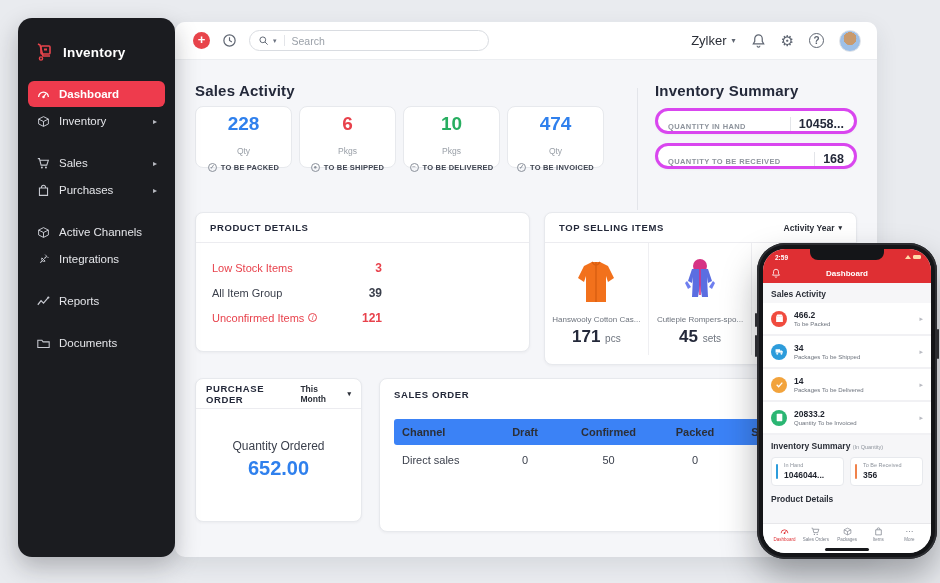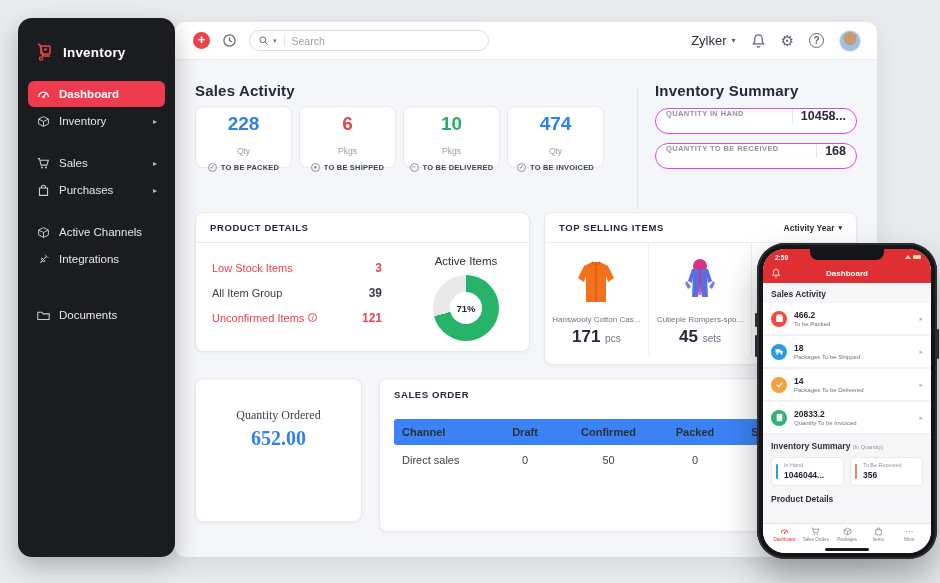--- a/index.html
+++ b/index.html
@@ -90,21 +90,21 @@
   .sa-label { display:flex; align-items:center; gap:4px; margin-top:7px; font-size:7.5px; font-weight:bold; color:#3f4450; letter-spacing:.2px; }
   .ring {
     width:9px; height:9px; border:1px solid #8b919b; border-radius:50%;
     font-size:6px; line-height:7px; text-align:center; color:#8b919b;
   }
   .c-blue { color:#2f80ed; } .c-red { color:#e8424c; } .c-green { color:#27ae60; }
 
   .inv-title { position:absolute; left:480px; top:22px; }
   .inv-row {
     position:absolute; left:480px; width:202px; height:26px; background:#fff;
-    border:1px solid #d946ef; border-radius:13px; display:flex; align-items:flex-start; padding:0 10px;
+    border:3px solid #d946ef; border-radius:13px; display:flex; align-items:flex-end; padding:0 10px;
     box-shadow:0 1px 2px rgba(40,45,60,.04);
   }
   .inv-row .lbl { font-size:7.5px; font-weight:bold; color:#8d939c; letter-spacing:.4px; }
   .inv-row .val { margin-left:auto; font-size:12.5px; font-weight:bold; color:#24293a; border-left:1px solid #e3e5e9; padding-left:8px; }
 
   .panel {
     position:absolute; background:#fff; border:1px solid #e7e9ed; border-radius:8px;
     box-shadow:0 1px 3px rgba(40,45,60,.05);
   }
   .panel-head {
@@ -143,21 +143,21 @@
   .ts-item {
     width:104px; border-right:1px solid #efeff2; padding:10px 6px 8px 6px;
     display:flex; flex-direction:column; align-items:center;
   }
   .ts-img { height:58px; display:flex; align-items:center; justify-content:center; }
   .ts-name { font-size:8px; color:#6d737d; margin-top:4px; white-space:nowrap; overflow:hidden; max-width:96px; }
   .ts-qty { margin-top:3px; font-size:17px; font-weight:bold; color:#24293a; }
   .ts-qty .ts-unit { font-size:10px; font-weight:normal; color:#6d737d; }
 
   
-  .po-body { display:flex; flex-direction:column; align-items:center; justify-content:center; height:100px;font-family:Liberation Serif, serif; }
+  .po-body { display:flex; flex-direction:column; align-items:center; justify-content:center; height:100px; }
   .po-label { font-size:12px; color:#3a3f4b; }
   .po-value { font-size:20px; font-weight:bold; color:#2f80ed; margin-top:4px; }
 
   
   .so-table { margin:10px 14px 0 14px; font-size:11px; }
   .so-thead {
     display:grid; grid-template-columns:95px 72px 95px 78px 78px;
     background:#3b82f6; border-radius:3px; height:26px; align-items:center;
     font-weight:bold; color:#2b2f38;
   }
@@ -400,28 +400,20 @@
             <span class="pd-val">3</span>
           </div>
           <div class="pd-row">
             <span>All Item Group</span>
             <span class="pd-val">39</span>
           </div>
           <div class="pd-row alert">
             <span>Unconfirmed Items</span>
             <span class="info-dot">i</span>
             <span class="pd-val">121</span>
-          </div>
-        </div>
-        <div class="pd-chart">
-          <div class="donut-label">Active Items</div>
-          <div class="donut">
-            <div class="donut-hole">
-                <span>71%</span>
-              </div>
           </div>
         </div>
       </div>
     </div>
 
     <div class="panel" style="left:369px; top:152px; width:313px; height:153px; overflow:hidden;">
       <div class="panel-head">
         <span class="panel-title">TOP SELLING ITEMS</span>
         <span class="panel-filter">
           <span>Activity Year</span>
@@ -455,20 +447,27 @@
         </div>
         <div class="ts-item">
           <div class="ts-img"></div>
           <div class="ts-name">C...</div>
           <div class="ts-qty"><span></span></div>
         </div>
       </div>
     </div>
 
     <div class="panel" style="left:20px; top:318px; width:167px; height:144px;">
+      <div class="panel-head" style="padding:0 10px;">
+        <span class="panel-title">PURCHASE ORDER</span>
+        <span class="panel-filter">
+          <span>This Month</span>
+          <span class="caret">▾</span>
+        </span>
+      </div>
       <div class="po-body">
         <div class="po-label">Quantity Ordered</div>
         <div class="po-value">652.00</div>
       </div>
     </div>
 
     <div class="panel" style="left:204px; top:318px; width:420px; height:154px;">
       <div class="panel-head" style="border-bottom:none;">
         <span class="panel-title">SALES ORDER</span>
       </div>
@@ -548,20 +547,28 @@
   </div>
   <div class="nav-item">
     <span class="nicon">
         <svg width="13" height="13">
           <use href="#i-plug"></use>
         </svg>
       </span>
     <span>Integrations</span>
   </div>
   <div class="nav-gap"></div>
+  <div class="nav-item">
+    <span class="nicon">
+        <svg width="13" height="13">
+          <use href="#i-chart"></use>
+        </svg>
+      </span>
+    <span>Reports</span>
+  </div>
   <div class="nav-gap"></div>
   <div class="nav-item">
     <span class="nicon">
         <svg width="13" height="13">
           <use href="#i-folder"></use>
         </svg>
       </span>
     <span>Documents</span>
   </div>
 </div>
@@ -601,21 +608,21 @@
       </span>
       <span class="p-chev">▸</span>
     </div>
     <div class="p-row">
       <span class="p-ic pi-1">
           <svg>
             <use href="#i-truck"></use>
           </svg>
         </span>
       <span>
-        <div class="p-val">18</div>
+        <div class="p-val">34</div>
         <div class="p-lbl">Packages To be Shipped</div>
       </span>
       <span class="p-chev">▸</span>
     </div>
     <div class="p-row">
       <span class="p-ic pi-2">
           <svg>
             <use href="#i-check"></use>
           </svg>
         </span>

